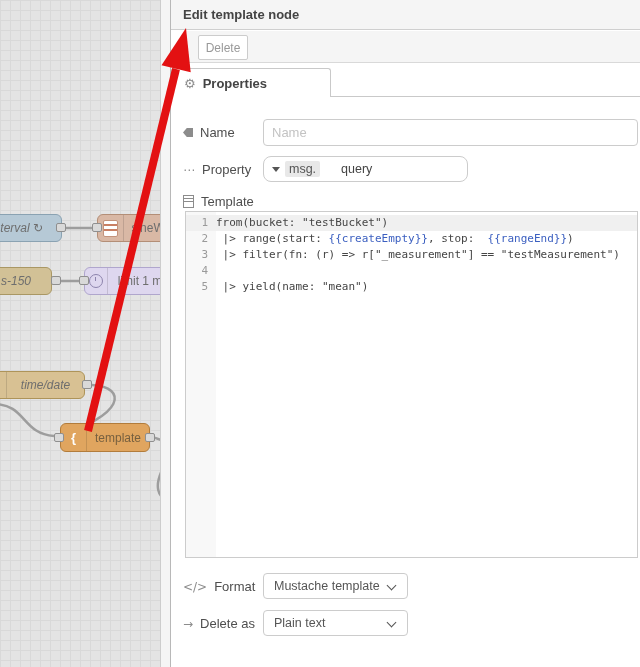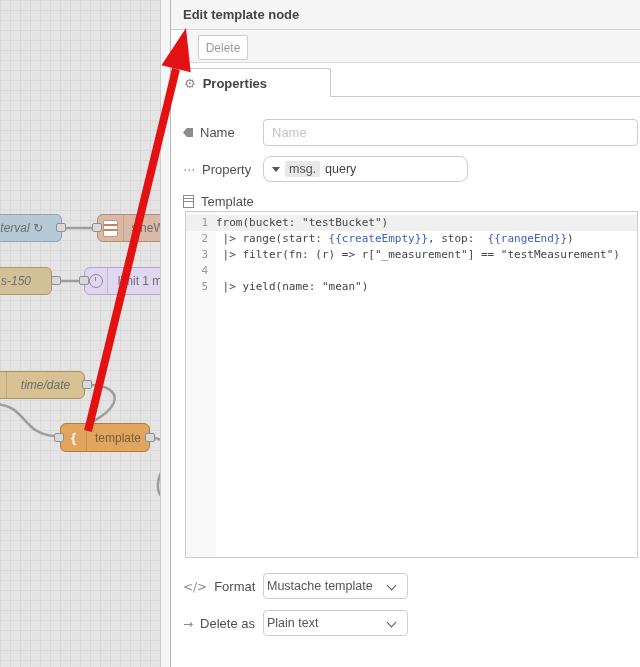--- a/index.html
+++ b/index.html
@@ -73,36 +73,36 @@
     background-image:linear-gradient(transparent 2px,#8c8c8c 2px,#8c8c8c 3px,transparent 3px,transparent 5px,#8c8c8c 5px,#8c8c8c 6px,transparent 6px);}
   #name-input{position:absolute;left:92px;top:119px;width:375px;height:27px;box-sizing:border-box;
     border:1px solid #ccc;border-radius:4px;font-size:13px;color:#444;padding:0 8px;outline:none;
     font-family:"Liberation Sans","DejaVu Sans",sans-serif;}
   #name-input::placeholder{color:#c3c3c3;}
   #prop-widget{position:absolute;left:92px;top:156px;width:205px;height:26px;box-sizing:border-box;
     border:1px solid #ccc;border-radius:8px;background:#fff;display:flex;align-items:center;cursor:pointer;}
   .tri-down{width:0;height:0;border-left:4px solid transparent;border-right:4px solid transparent;
     border-top:5px solid #555;margin:0 5px 0 8px;}
   #prop-type{background:#e8e8e8;border-radius:2px;padding:1px 4px;font-size:12.5px;color:#555;}
-  #prop-value{margin-left:5px;font-size:12.5px;color:#444;}
+  #prop-value{margin-left:21px;font-size:12.5px;color:#444;}
   
   #editor{position:absolute;left:14px;top:211px;width:453px;height:347px;box-sizing:border-box;
     border:1px solid #ccc;background:#fff;overflow:hidden;
     font-family:"DejaVu Sans Mono","Liberation Mono",monospace;font-size:11px;}
   #gutter-bg{position:absolute;left:0;top:0;width:30px;height:100%;background:#f8f8f8;}
   .ed-row{position:relative;height:16px;line-height:16px;white-space:pre;display:flex;}
   .ed-row.active{background:#f0f0f0;}
   .ed-num{width:30px;text-align:right;padding-right:8px;box-sizing:border-box;color:#9a9a9a;flex:none;}
   .ed-code{color:#454545;}
   .ed-code .mst{color:var(--mustache);}
   #code-rows{position:relative;padding-top:3px;}
   
   .fake-select{position:absolute;left:92px;width:145px;height:26px;box-sizing:border-box;
     border:1px solid #ccc;border-radius:4px;background:#fff;display:flex;align-items:center;
-    font-size:12.5px;color:#555;padding-left:3px;cursor:pointer;}
+    font-size:12.5px;color:#555;padding-left:10px;cursor:pointer;}
   .sel-caret{position:absolute;right:12px;top:8px;width:6px;height:6px;
     border-right:1.7px solid #555;border-bottom:1.7px solid #555;transform:rotate(45deg);}
   
   #arrow-svg{position:absolute;left:0;top:0;z-index:60;pointer-events:none;}
   #wires{position:absolute;left:0;top:0;}
 </style>
 </head>
 <body>
 
 <div id="canvas" class="abs">

